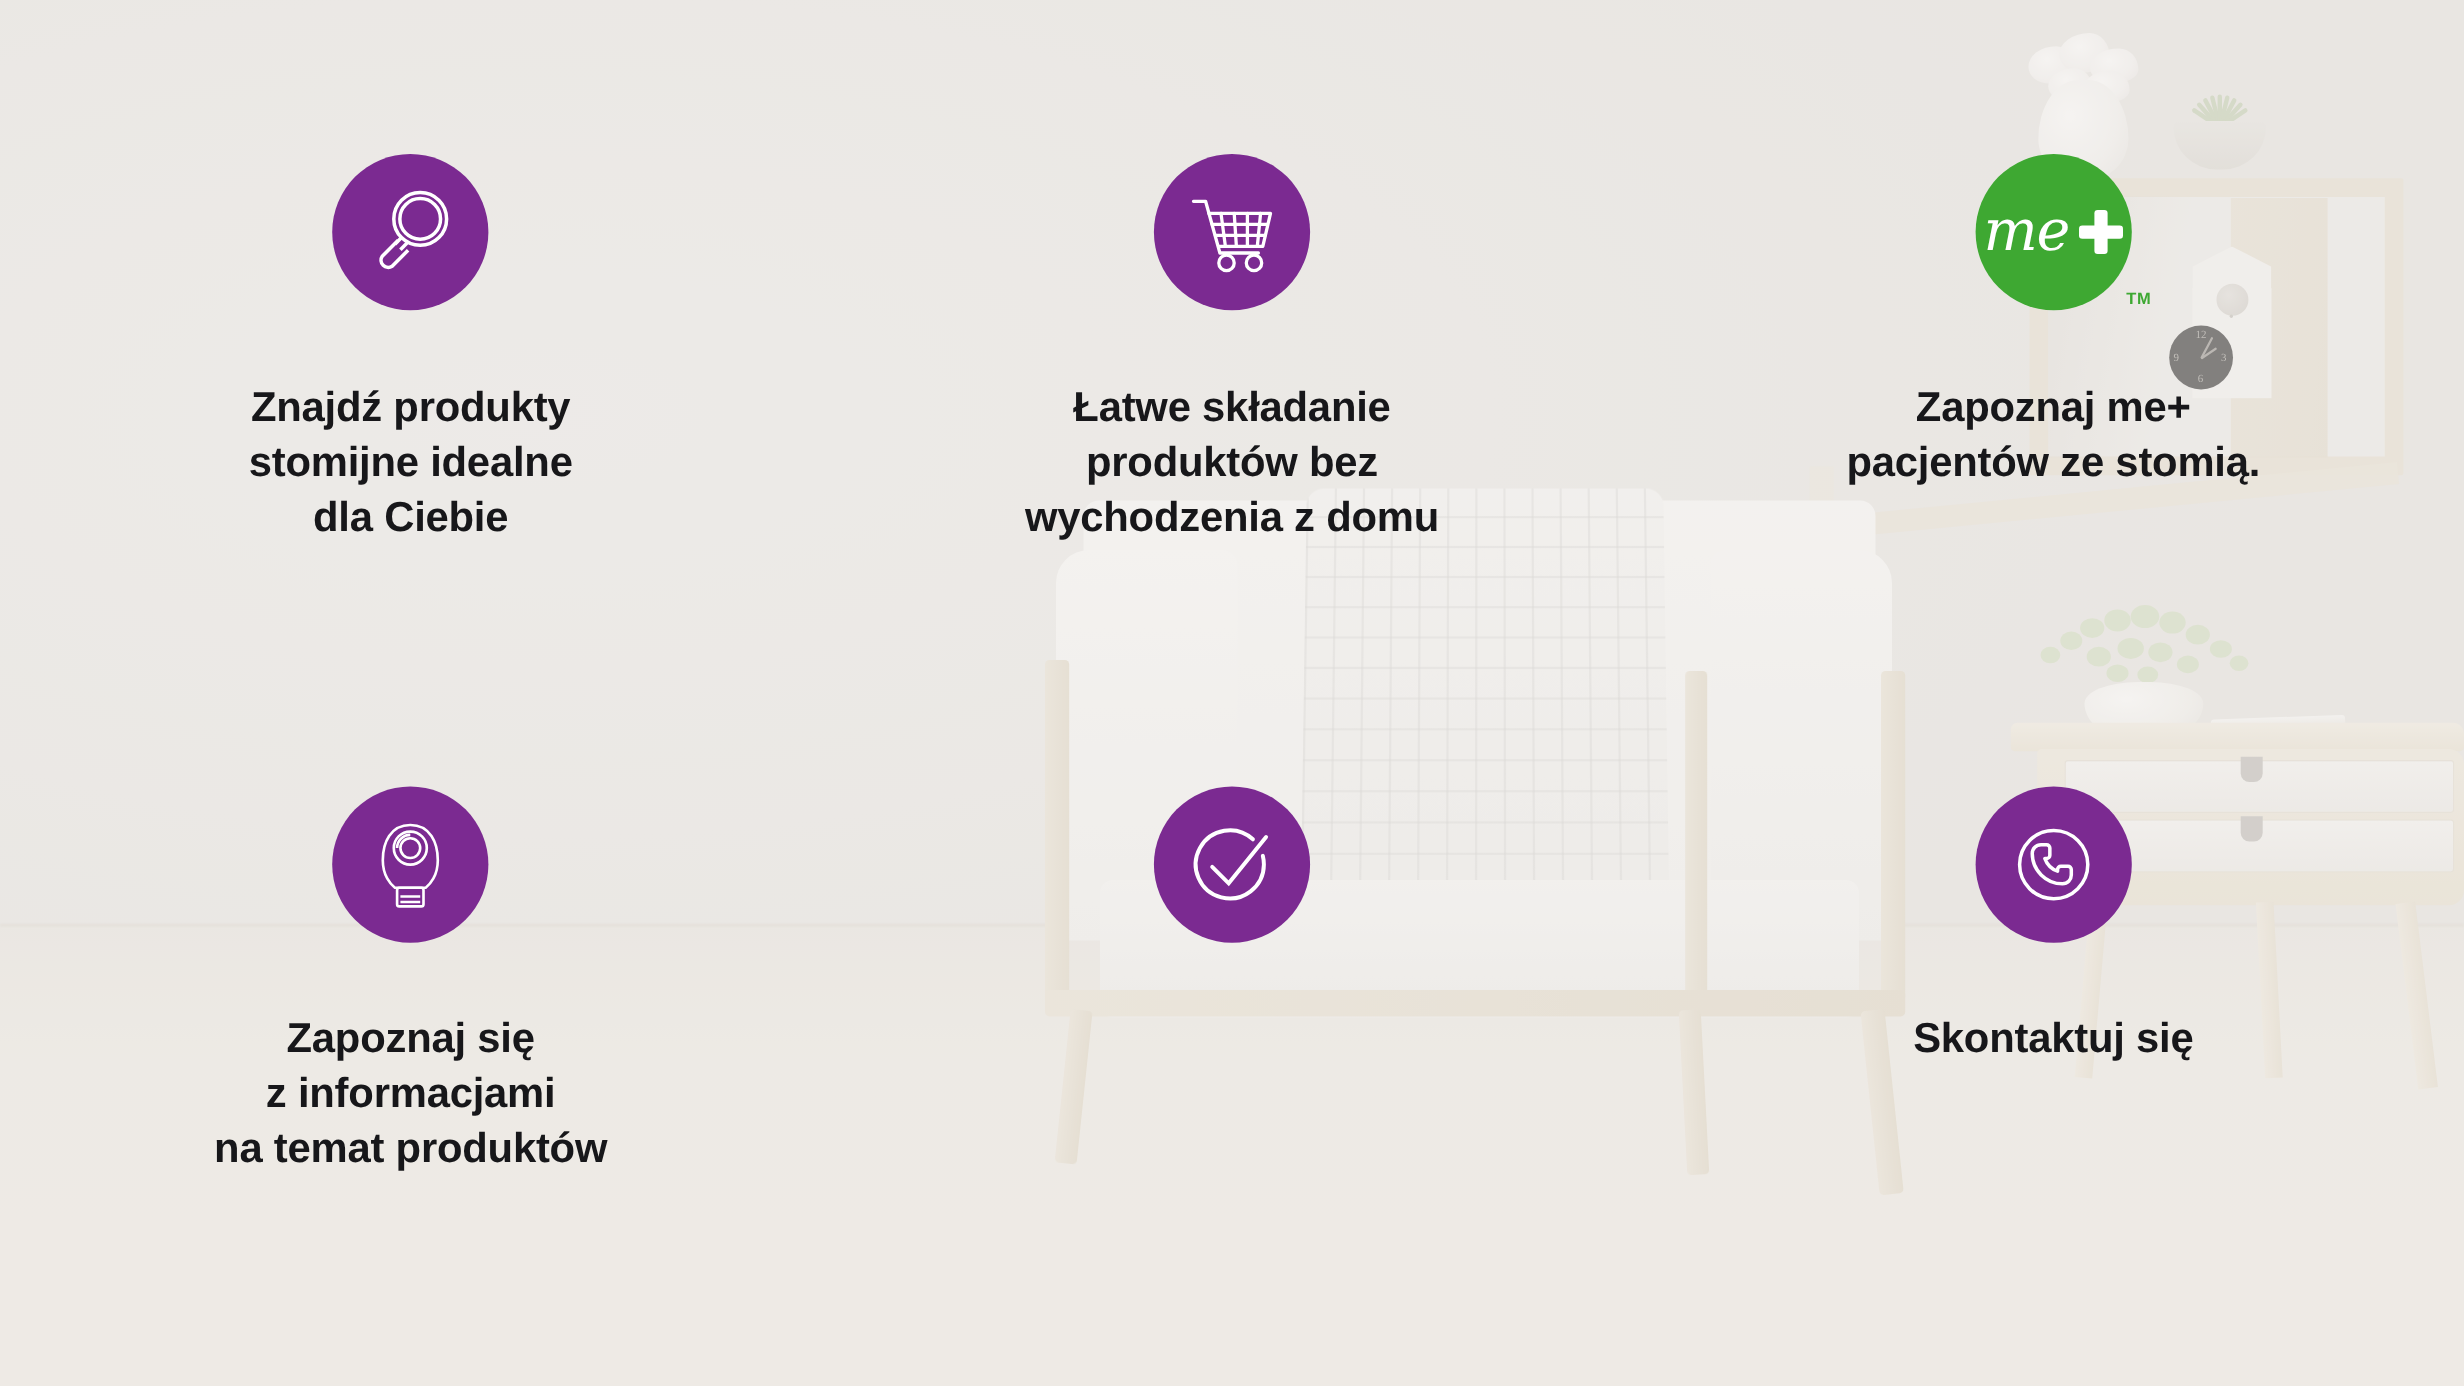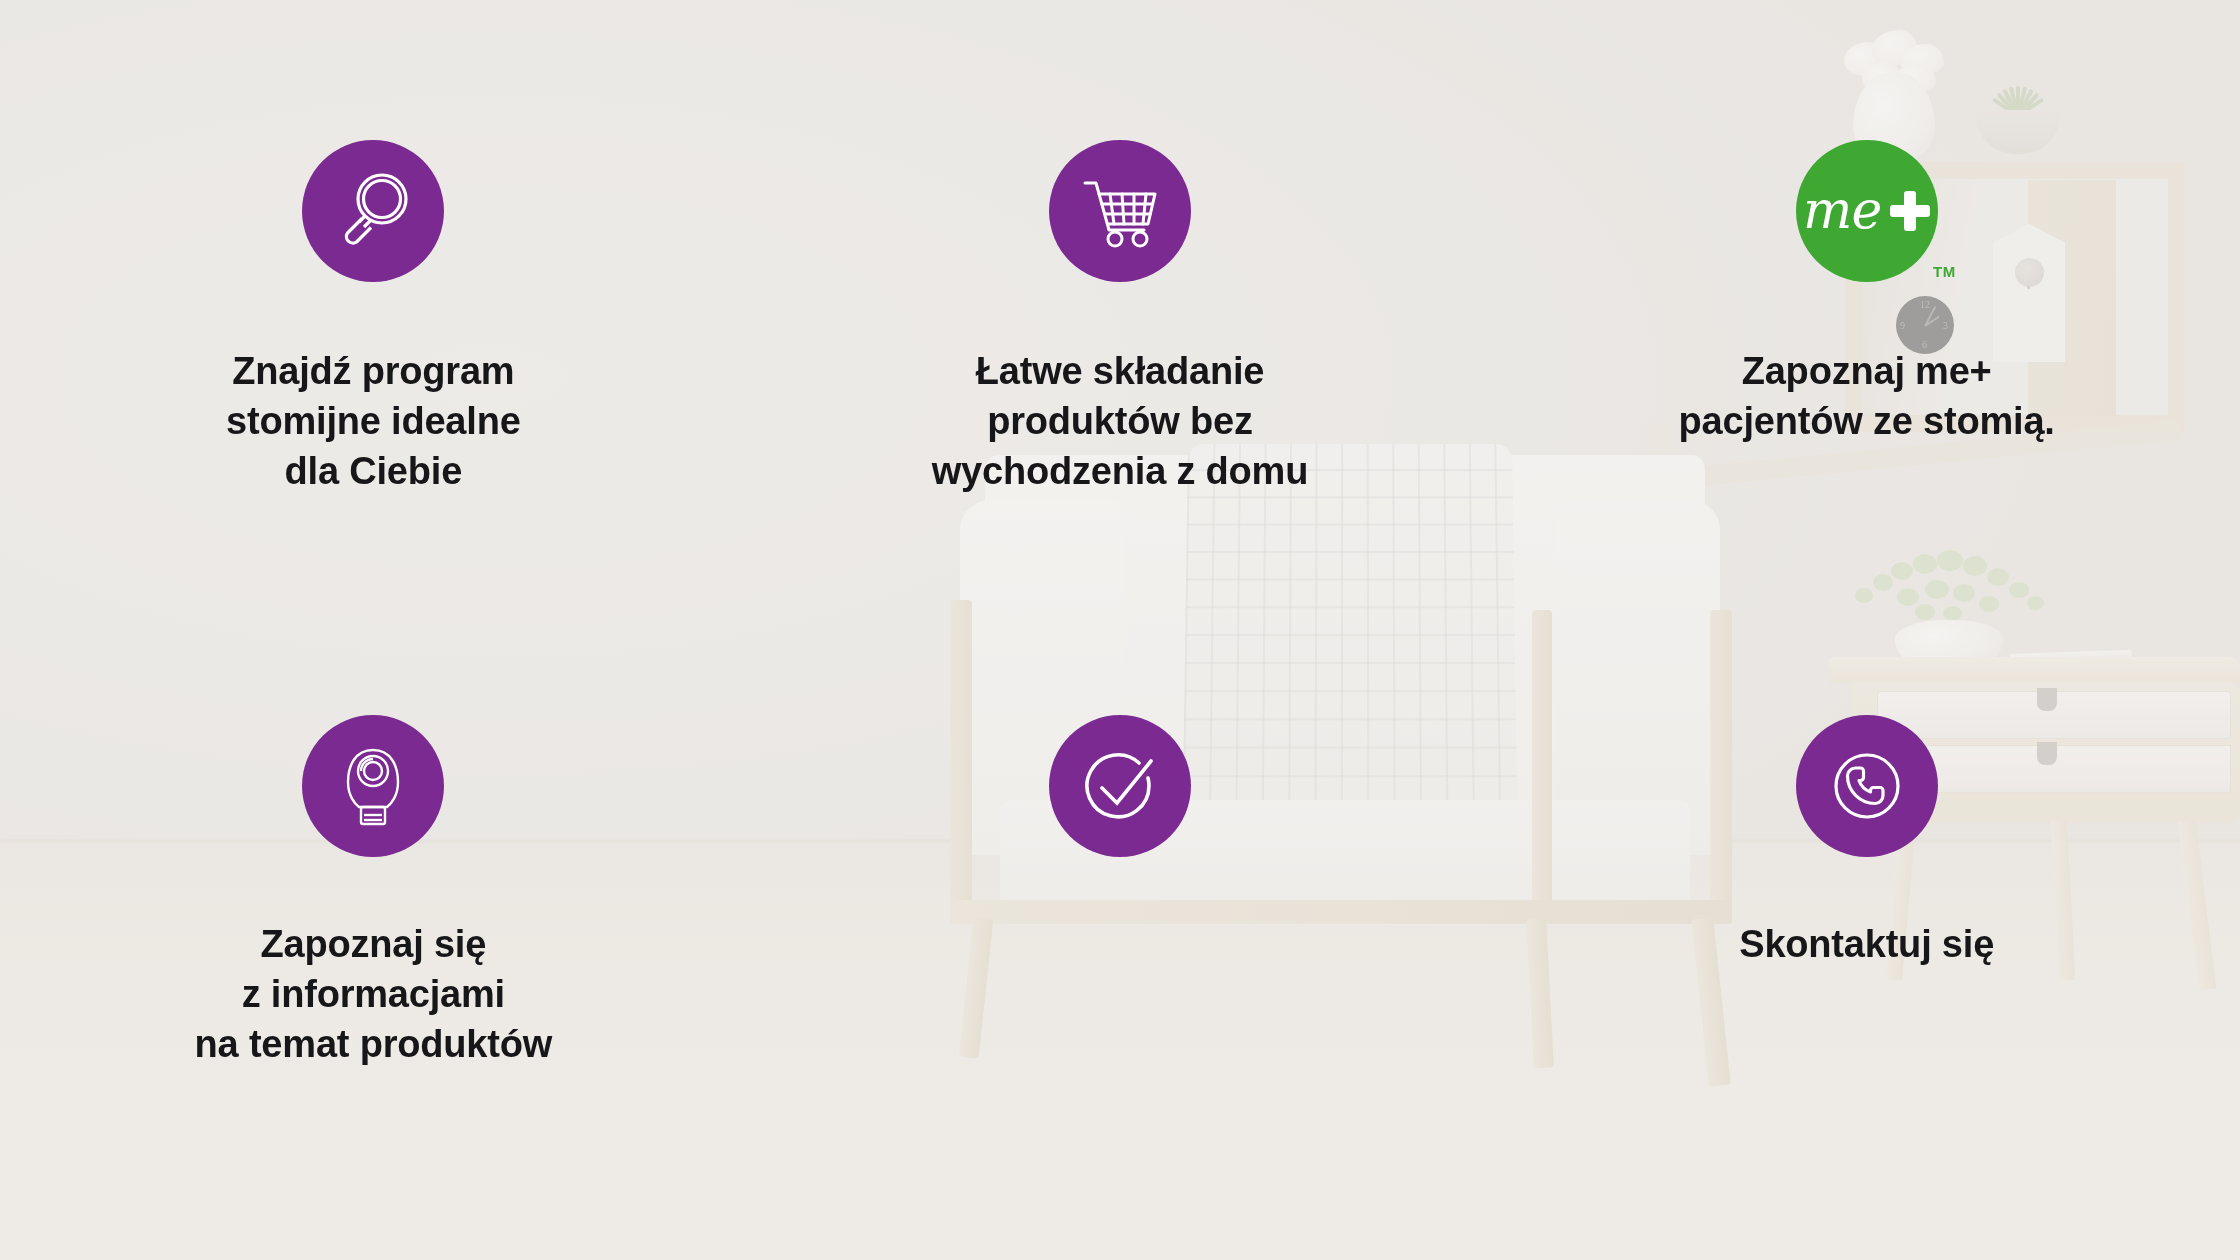--- a/index.html
+++ b/index.html
@@ -143,24 +143,24 @@
   }
   .clock-hole {
     position: absolute;
     left: 2015px; top: 258px;
     width: 29px; height: 29px;
     border-radius: 50%;
     background: radial-gradient(circle at 38% 35%, #dedbd6 0%, #cdc9c3 70%, #c2beb8 100%);
   }
   .clock-face {
     position: absolute;
-    left: 1896px; top: 296px;
+    left: 1972px; top: 296px;
     width: 58px; height: 58px;
     border-radius: 50%;
-    background: #404040;
+    background: #000000;
   }
   .clock-num {
     position: absolute;
     font-size: 10px;
     color: #8d8a84;
     font-family: "Liberation Serif", serif;
   }
   .clock-hand {
     position: absolute;
     background: #7e7b76;
@@ -470,21 +470,21 @@
       <div class="badge badge-purple">
         <svg width="86" height="86" viewBox="0 0 86 86" fill="none" stroke="#fff" stroke-width="3.2">
           <circle cx="52" cy="31" r="24"></circle>
           <circle cx="52" cy="31" r="18.5"></circle>
           <line x1="35.5" y1="47.5" x2="29" y2="54" stroke-width="3.2"></line>
           <line x1="40.5" y1="52.5" x2="34" y2="59" stroke-width="3.2"></line>
           <path d="M32 50.5 L17.5 65 a6.5 6.5 0 0 0 9 9 L41 59.5" stroke-width="3.2" stroke-linejoin="round"></path>
         </svg>
       </div>
       <div class="caption">
-        <div>Znajdź program</div>
+        <div>Znajdź produkty</div>
         <div>stomijne idealne</div>
         <div>dla Ciebie</div>
       </div>
     </div>
 
     <div class="cell cell-r1">
       <div class="badge badge-purple">
         <svg width="88" height="88" viewBox="0 0 88 88" fill="none" stroke="#fff" stroke-width="3" stroke-linecap="round" stroke-linejoin="round">
           <path d="M9 16 H20 L33 63 H68"></path>
           <path d="M23 27 H79 L72 57 H32"></path>

